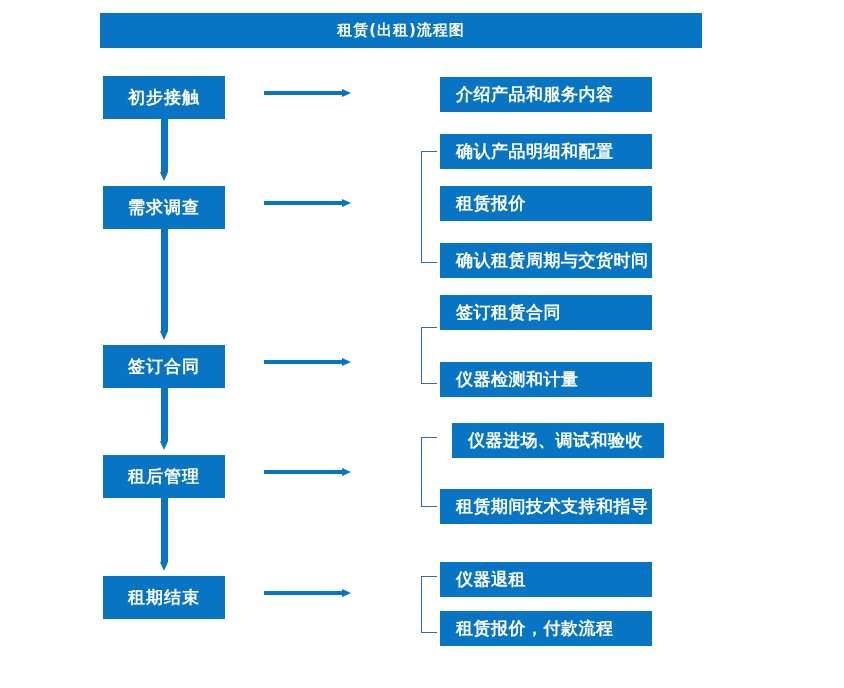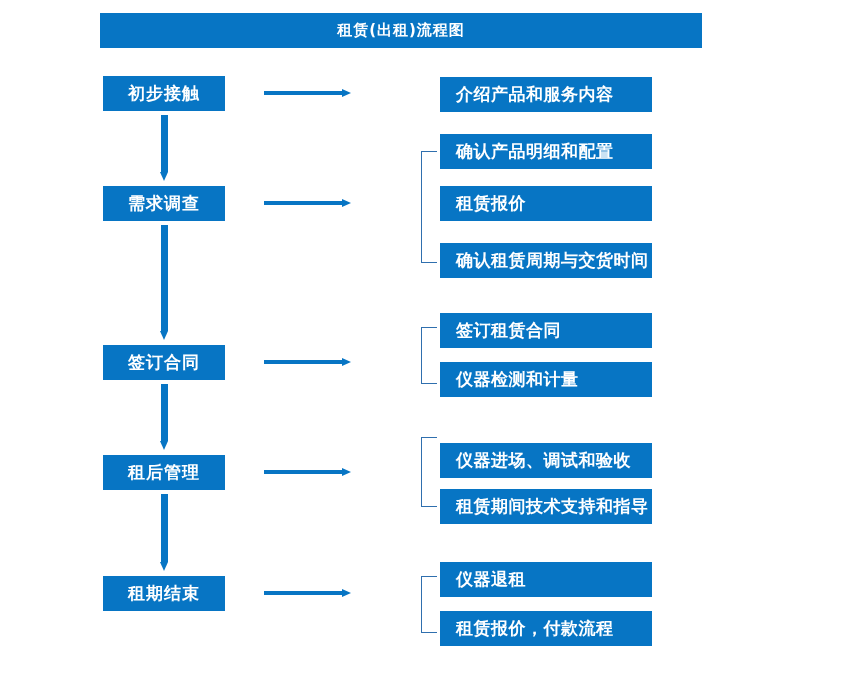--- a/index.html
+++ b/index.html
@@ -31,21 +31,21 @@
     font-size: 15px;
     font-weight: bold;
     letter-spacing: 1px;
   }
 
   
   .stage-box {
     position: absolute;
     left: 103px;
     width: 122px;
-    height: 35px;
+    height: 43px;
     background: #0775c4;
     color: #ffffff;
     display: flex;
     align-items: center;
     justify-content: center;
     font-size: 17px;
     font-weight: bold;
     letter-spacing: 1px;
   }
 
@@ -137,23 +137,23 @@
       <div class="stage-box" style="top: 186px;">需求调查</div>
       <div class="stage-box" style="top: 345px;">签订合同</div>
       <div class="stage-box" style="top: 455px;">租后管理</div>
       <div class="stage-box" style="top: 576px;">租期结束</div>
     </div>
   <div id="details-layer">
       <div class="detail-box" style="top: 77px;">介绍产品和服务内容</div>
       <div class="detail-box" style="top: 134px;">确认产品明细和配置</div>
       <div class="detail-box" style="top: 186px;">租赁报价</div>
       <div class="detail-box" style="top: 243px;">确认租赁周期与交货时间</div>
-      <div class="detail-box" style="top: 313px;">签订租赁合同</div>
+      <div class="detail-box" style="top: 295px;">签订租赁合同</div>
       <div class="detail-box" style="top: 362px;">仪器检测和计量</div>
-      <div class="detail-box" style="top: 443px;">仪器进场、调试和验收</div>
+      <div class="detail-box" style="top: 423px; margin-left: 12px;">仪器进场、调试和验收</div>
       <div class="detail-box" style="top: 489px;">租赁期间技术支持和指导</div>
       <div class="detail-box" style="top: 562px;">仪器退租</div>
       <div class="detail-box" style="top: 611px;">租赁报价，付款流程</div>
     </div>
   <div id="varrows-layer">
       <div class="v-arrow" style="top: 115px; height: 66px;">
         <div class="stem" style="height: 57px;"></div>
         <div class="head" style="top: 57px;"></div>
       </div>
       <div class="v-arrow" style="top: 225px; height: 115px;">

